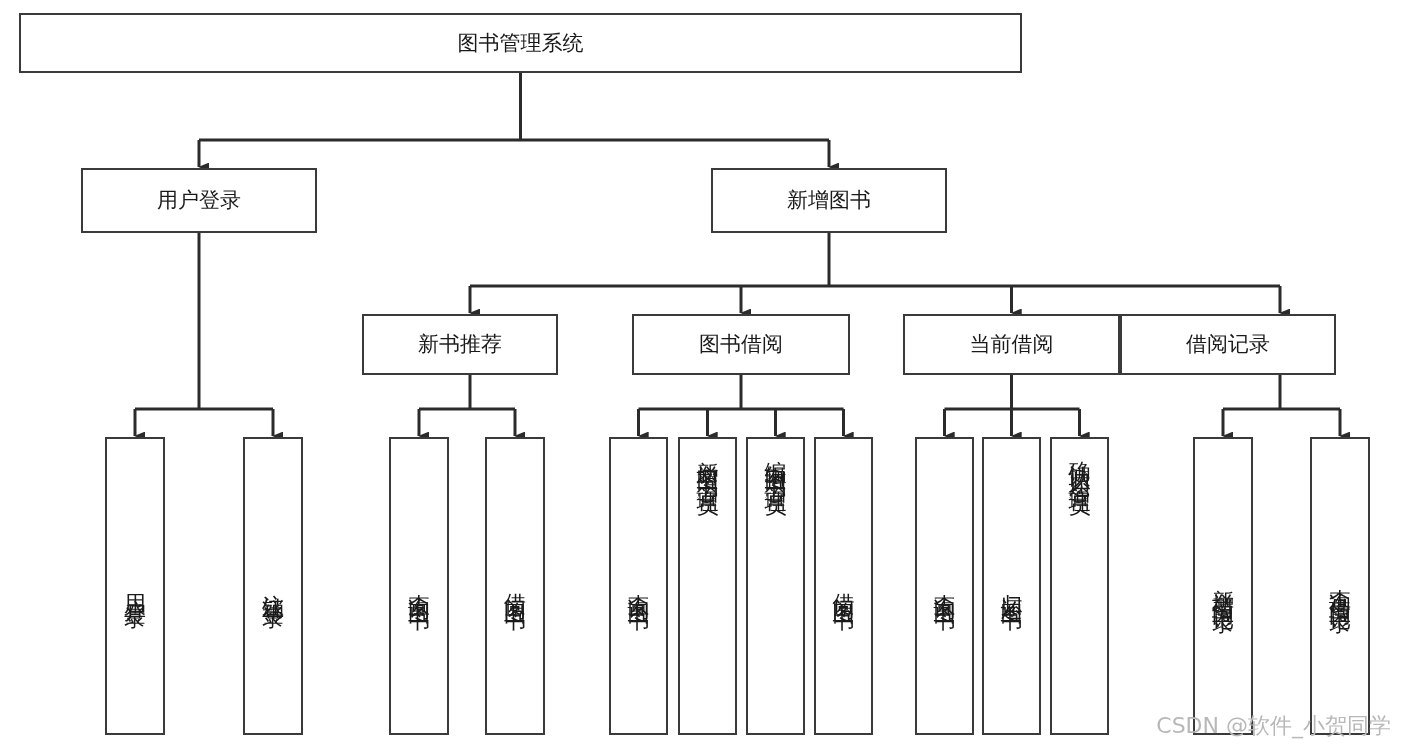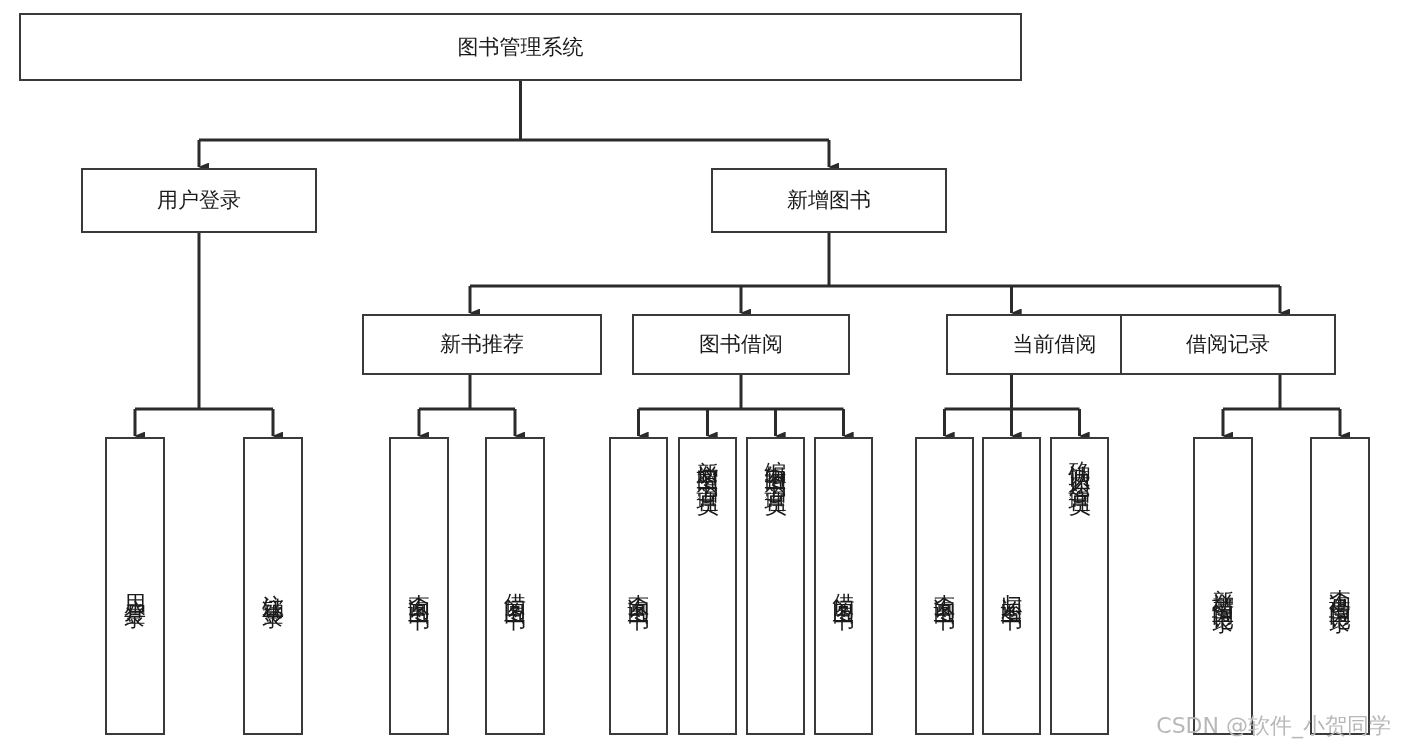--- a/index.html
+++ b/index.html
@@ -114,36 +114,36 @@
         <path d="M 1011.5 409 L 1011.5 436" marker-end="url(#arrowhead)"></path>
         <path d="M 1079.5 409 L 1079.5 436" marker-end="url(#arrowhead)"></path>
         <path d="M 1280 375 L 1280 409"></path>
         <path d="M 1223 409 L 1340 409"></path>
         <path d="M 1223 409 L 1223 436" marker-end="url(#arrowhead)"></path>
         <path d="M 1340 409 L 1340 436" marker-end="url(#arrowhead)"></path>
       </g>
   </svg>
 
   <div id="node-layer">
-      <div class="node horiz" style="left: 19px; top: 13px; width: 1003px; height: 68px;">
+      <div class="node horiz" style="left: 19px; top: 13px; width: 1003px; height: 60px;">
         <span class="label">图书管理系统</span>
       </div>
       <div class="node horiz" style="left: 81px; top: 168px; width: 236px; height: 65px;">
         <span class="label">用户登录</span>
       </div>
       <div class="node horiz" style="left: 711px; top: 168px; width: 236px; height: 65px;">
         <span class="label">新增图书</span>
       </div>
-      <div class="node horiz" style="left: 362px; top: 314px; width: 240px; height: 61px;">
+      <div class="node horiz" style="left: 362px; top: 314px; width: 196px; height: 61px;">
         <span class="label">新书推荐</span>
       </div>
       <div class="node horiz" style="left: 632px; top: 314px; width: 218px; height: 61px;">
         <span class="label">图书借阅</span>
       </div>
-      <div class="node horiz" style="left: 903px; top: 314px; width: 217px; height: 61px; margin-left: 43px;">
+      <div class="node horiz" style="left: 903px; top: 314px; width: 217px; height: 61px;">
         <span class="label">当前借阅</span>
       </div>
       <div class="node horiz" style="left: 1120px; top: 314px; width: 216px; height: 61px;">
         <span class="label">借阅记录</span>
       </div>
       <div class="node vert centered" style="left: 105px; top: 437px; width: 60px; height: 298px;">
         <span class="label">用户登录</span>
       </div>
       <div class="node vert centered" style="left: 243px; top: 437px; width: 60px; height: 298px;">
         <span class="label">注销登录</span>

